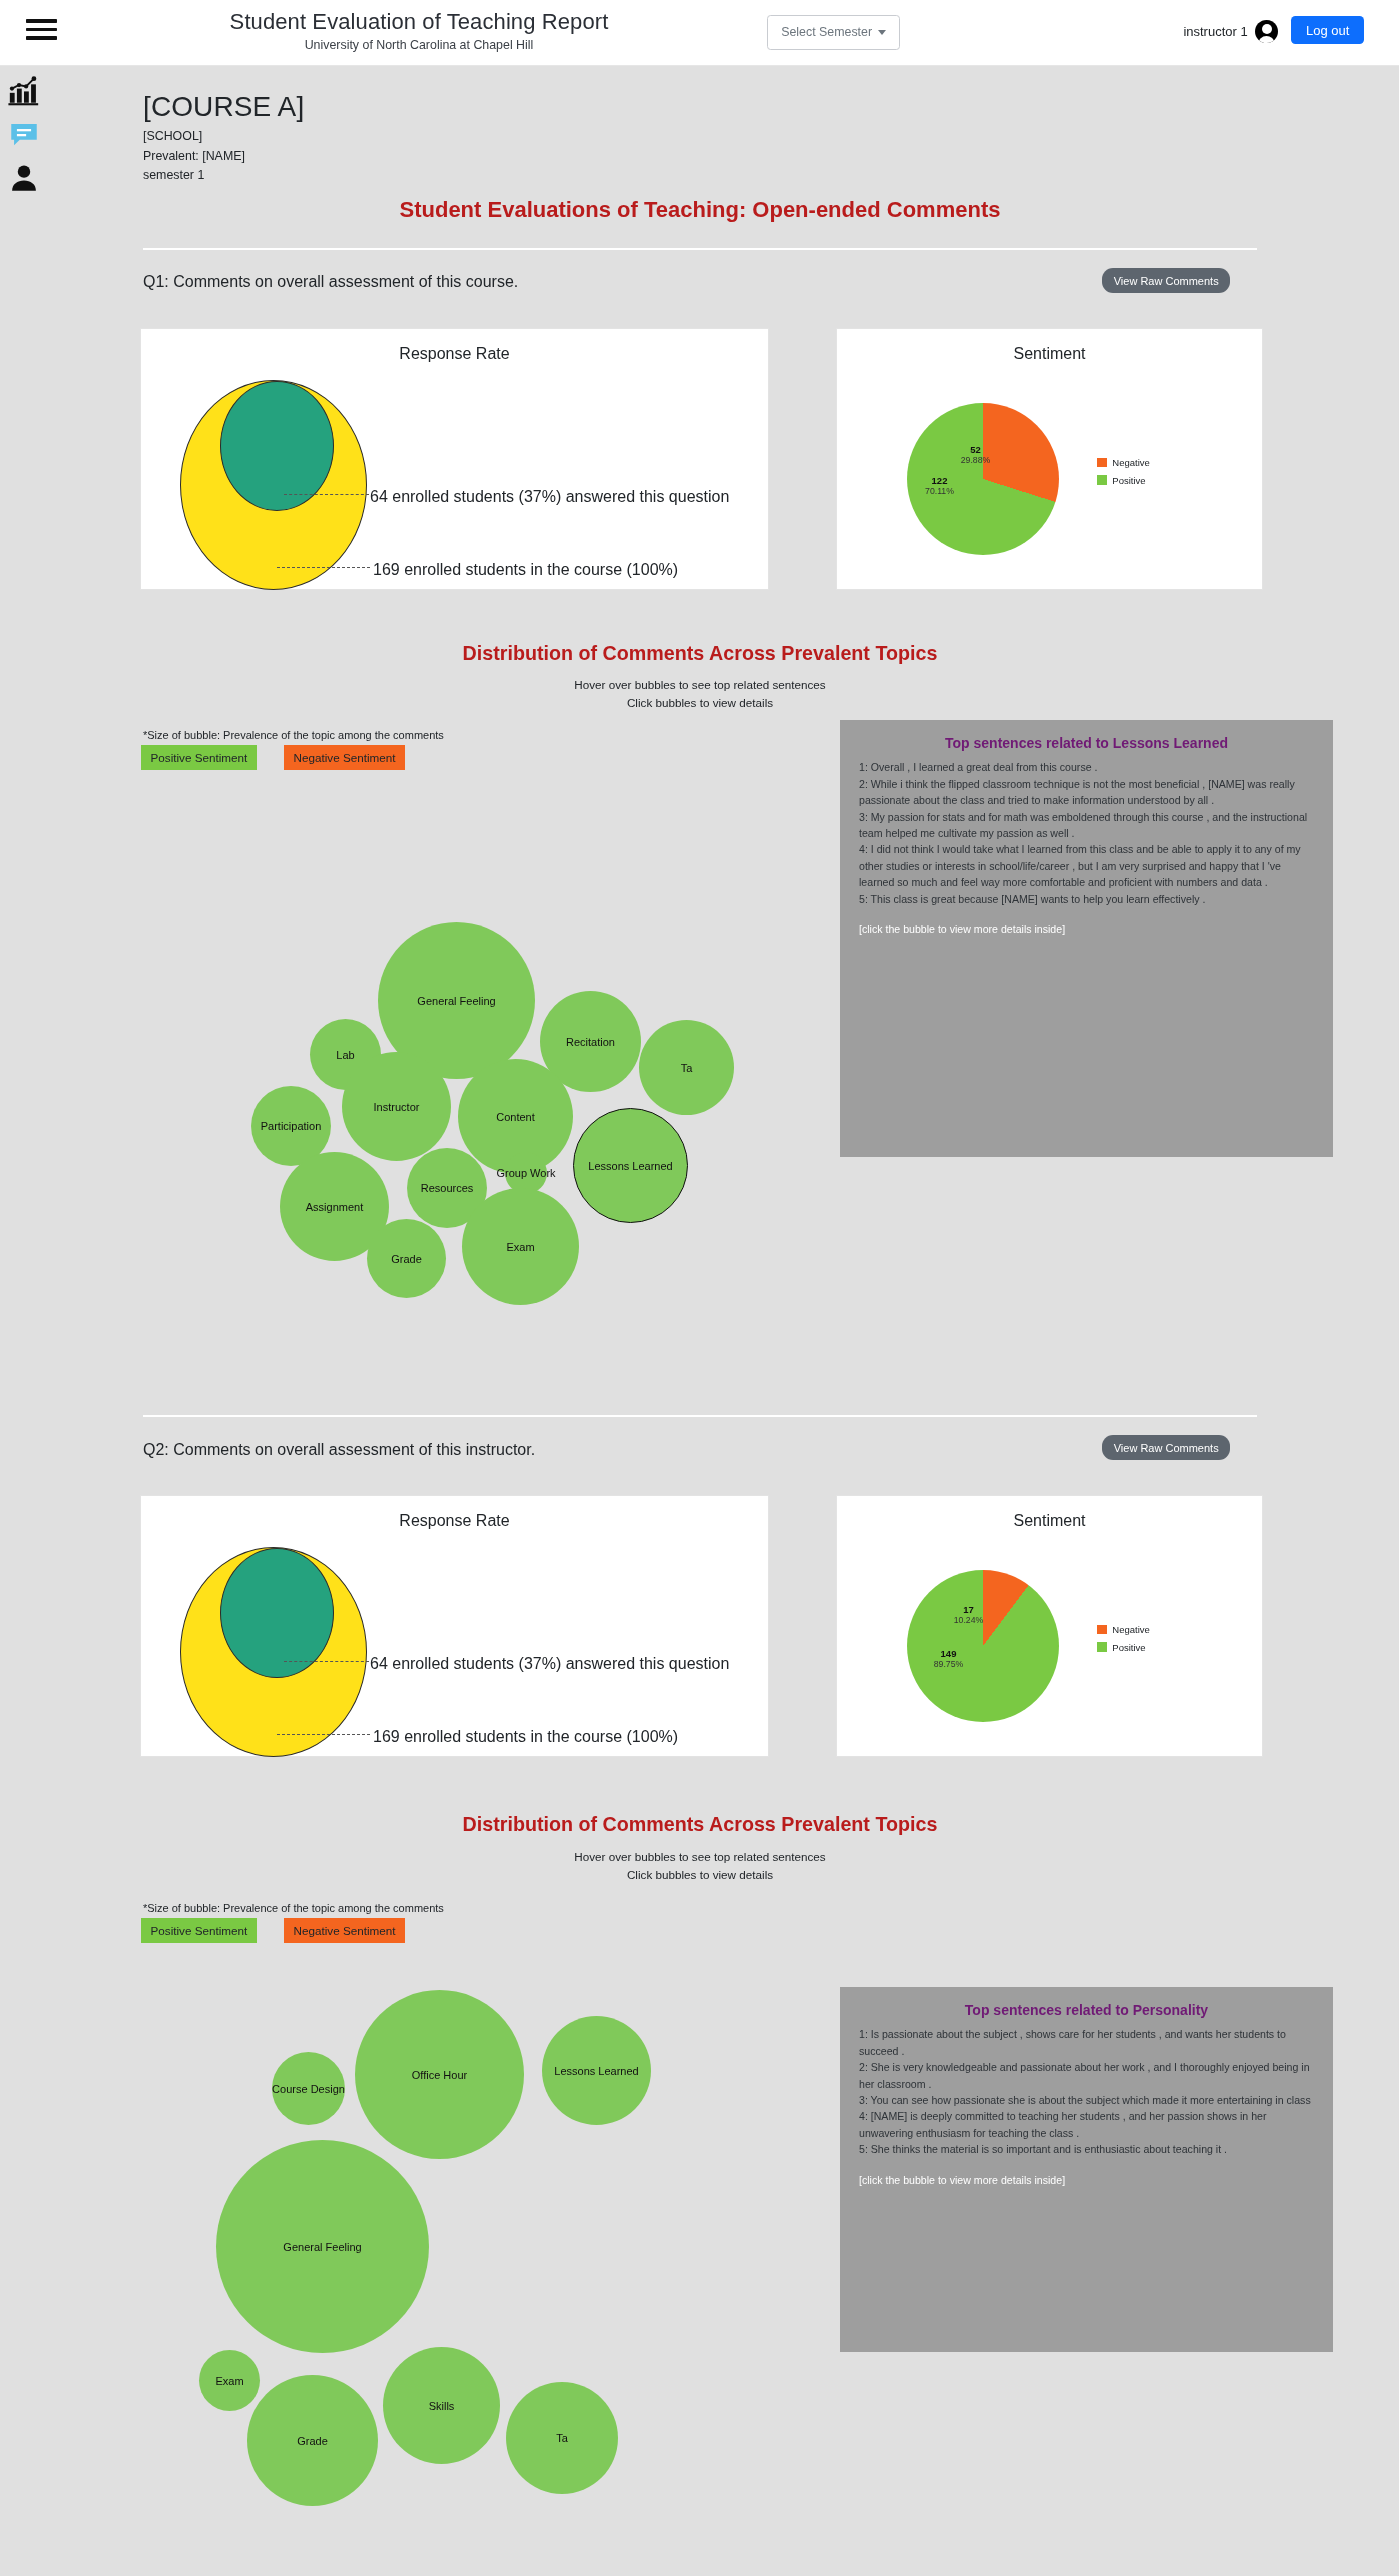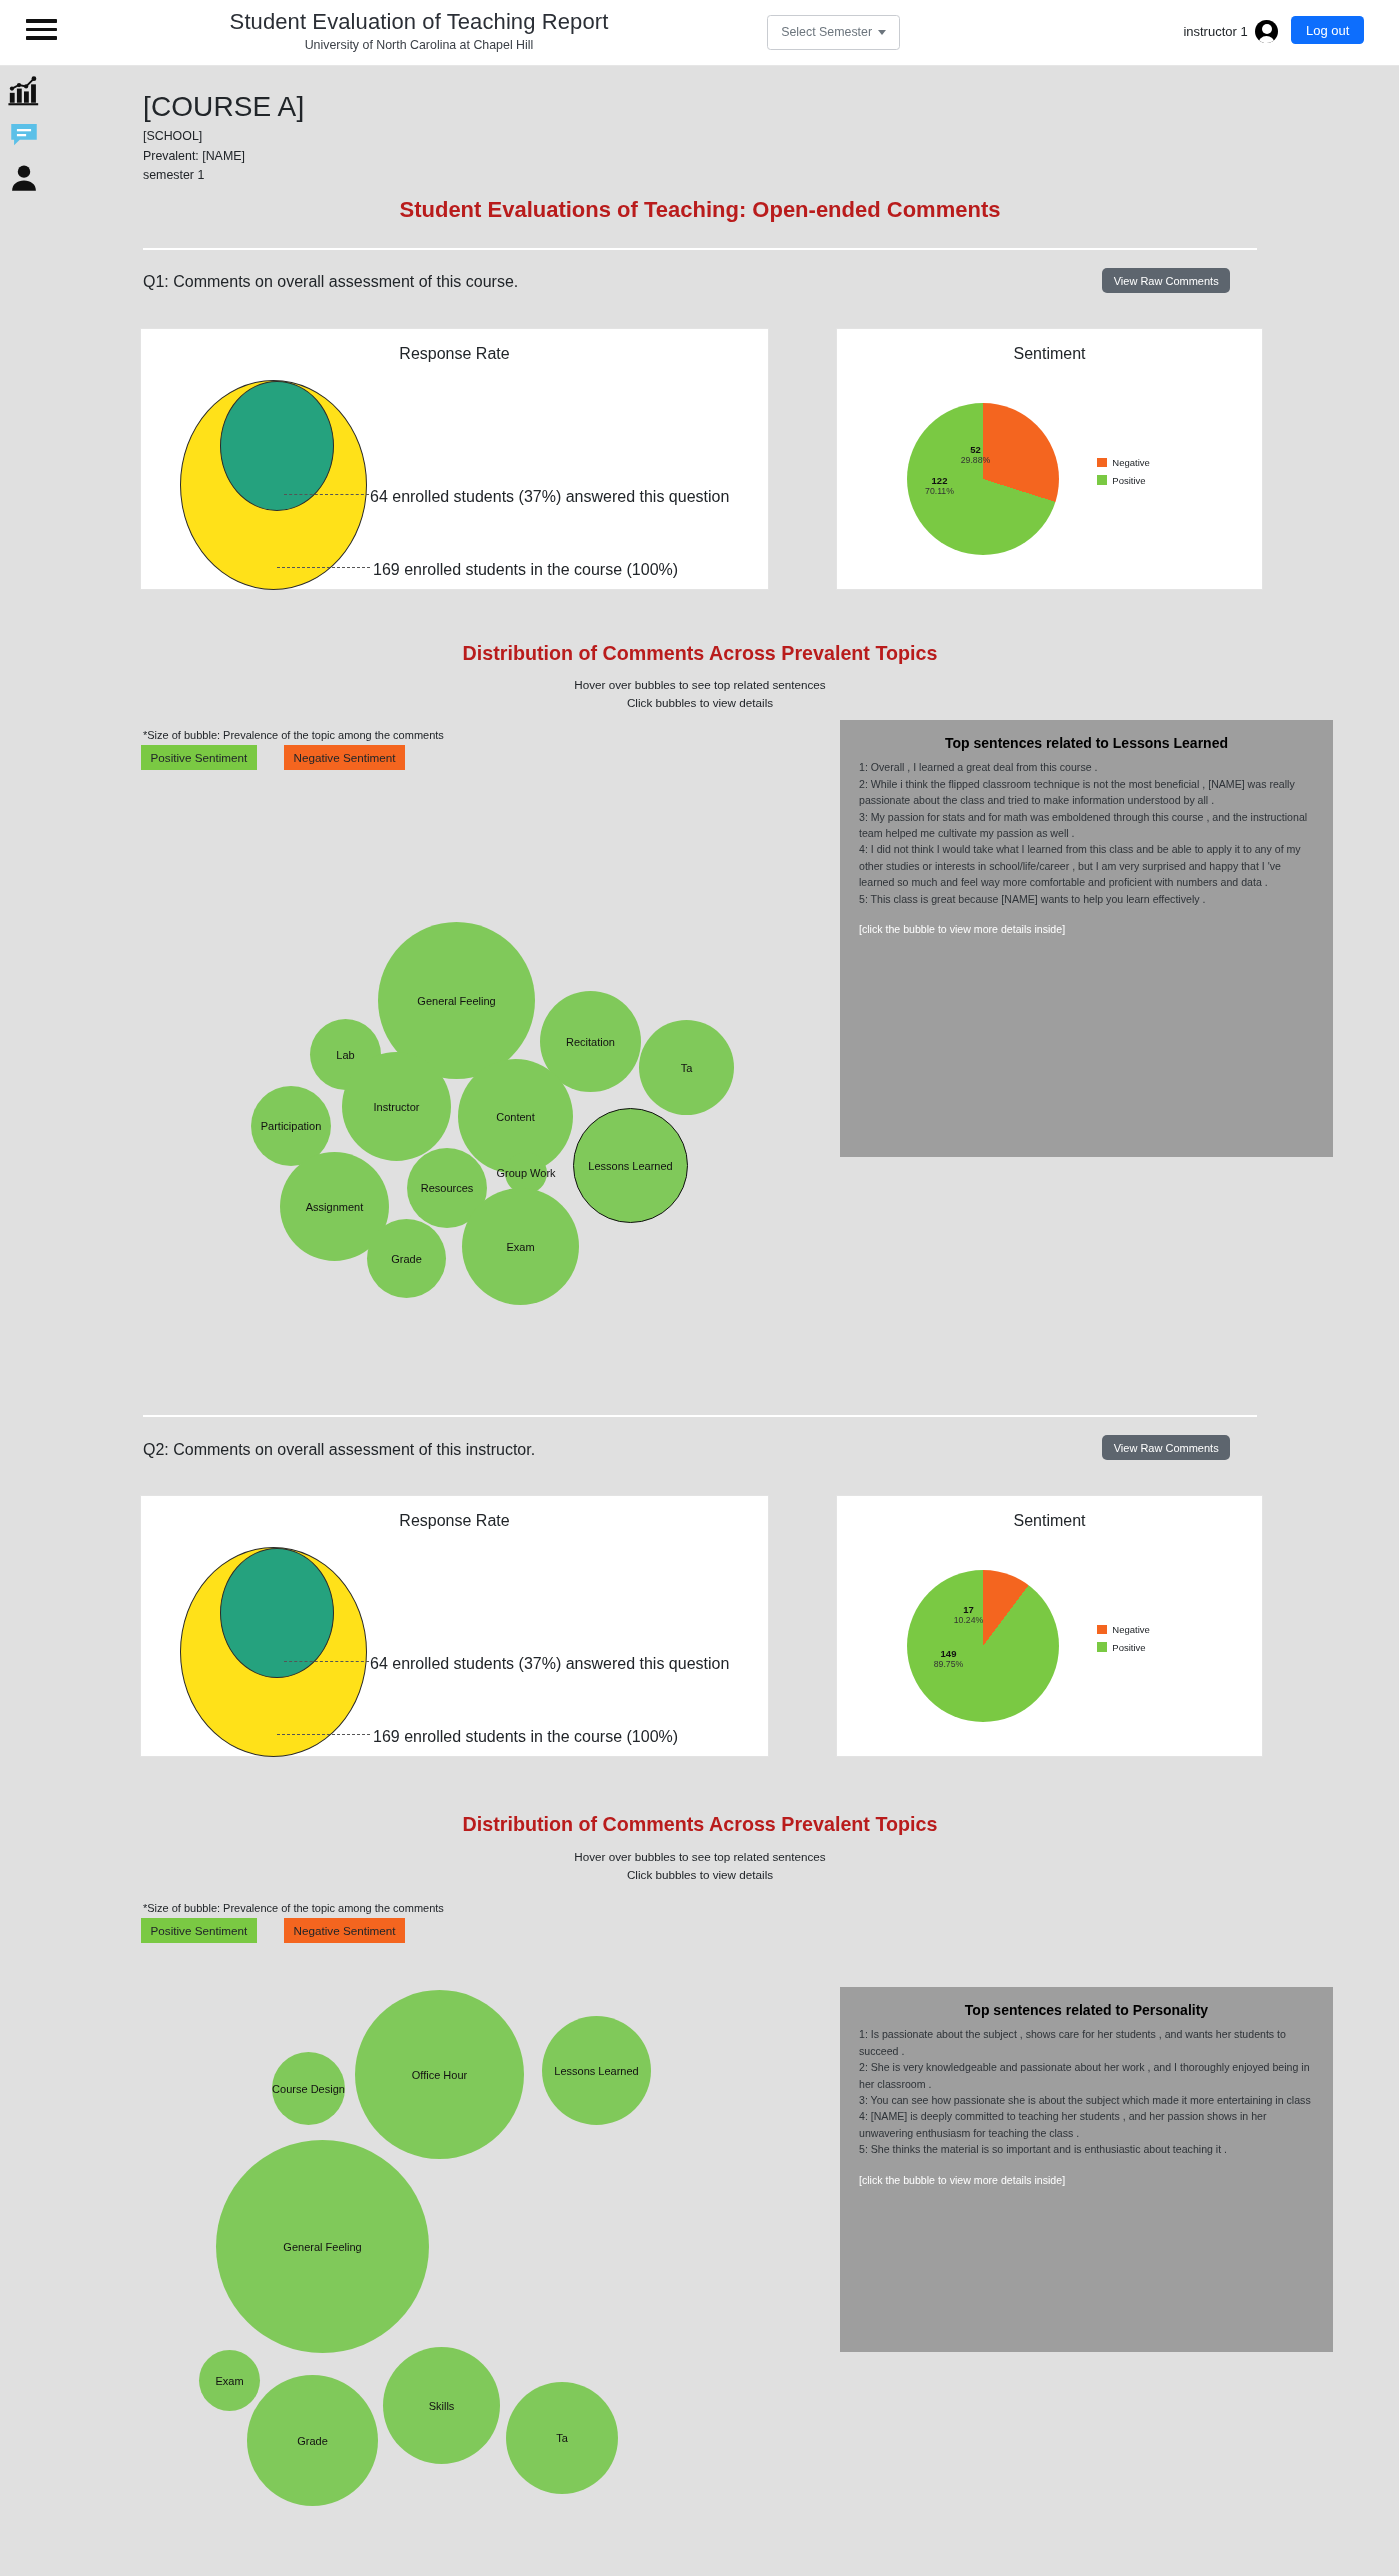--- a/index.html
+++ b/index.html
@@ -39,21 +39,21 @@
   
   .course-head{position:absolute;left:143px;top:91px;}
   .course-title{font-size:28px;font-weight:400;color:#212529;letter-spacing:0.1px;}
   .course-meta{font-size:12.4px;color:#212529;line-height:1.55;margin-top:4.4px;}
 
   .page-heading{position:absolute;left:143px;top:197px;width:1114px;text-align:center;
       font-size:22px;font-weight:600;color:#b91c1c;}
   .rule{position:absolute;left:143px;width:1114px;height:1.5px;background:#fff;}
 
   .q-label{position:absolute;font-size:16px;color:#212529;}
-  .raw-btn{position:absolute;background:#5d656e;color:#fff;border:none;border-radius:5px;
+  .raw-btn{position:absolute;background:#5d656e;color:#fff;border:none;border-radius:11px;
            padding:6.6px 11.7px;font-size:11px;font-family:inherit;cursor:pointer;}
 
   .card{position:absolute;background:#fff;border:0.7px solid #e3e3e3;}
   .card-title{text-align:center;font-size:16px;color:#212529;padding-top:16px;}
 
   
   .venn{position:absolute;}
   .venn .outer{position:absolute;border:1.5px solid #2b2b2b;background:#ffe119;border-radius:50%;}
   .venn .inner{position:absolute;border:1.5px solid #2b2b2b;background:#25a27e;border-radius:50%;}
   .leader{position:absolute;border-top:1.5px dashed #555;height:0;}
@@ -74,21 +74,21 @@
   .chip{position:absolute;padding:5.8px 9.5px;font-size:11.7px;color:#212529;}
   .chip.pos{background:#7ac943;} .chip.neg{background:#f4651f;}
 
   .bubblewrap{position:absolute;}
   .bubble{position:absolute;border-radius:50%;background:#80c95a;display:flex;
           align-items:center;justify-content:center;cursor:pointer;}
   .bubble.sel{border:1.5px solid #111;}
   .bubble span{font-size:11px;color:#111;white-space:nowrap;}
 
   .panel{position:absolute;background:#9e9e9e;padding:14.6px 19px 19px 19px;}
-  .panel h3{text-align:center;color:#000000;font-size:14px;font-weight:700;margin-bottom:8.7px;}
+  .panel h3{text-align:center;color:#701a75;font-size:14px;font-weight:700;margin-bottom:8.7px;}
   .panel p{color:#2e3338;font-size:10.6px;line-height:1.55;}
   .panel .hint{color:#fff;font-size:10.6px;margin-top:16px;}
 </style>
 </head>
 <body>
 
 <div class="topbar">
   <div class="hamburger">
     <span></span>
       <span></span>

